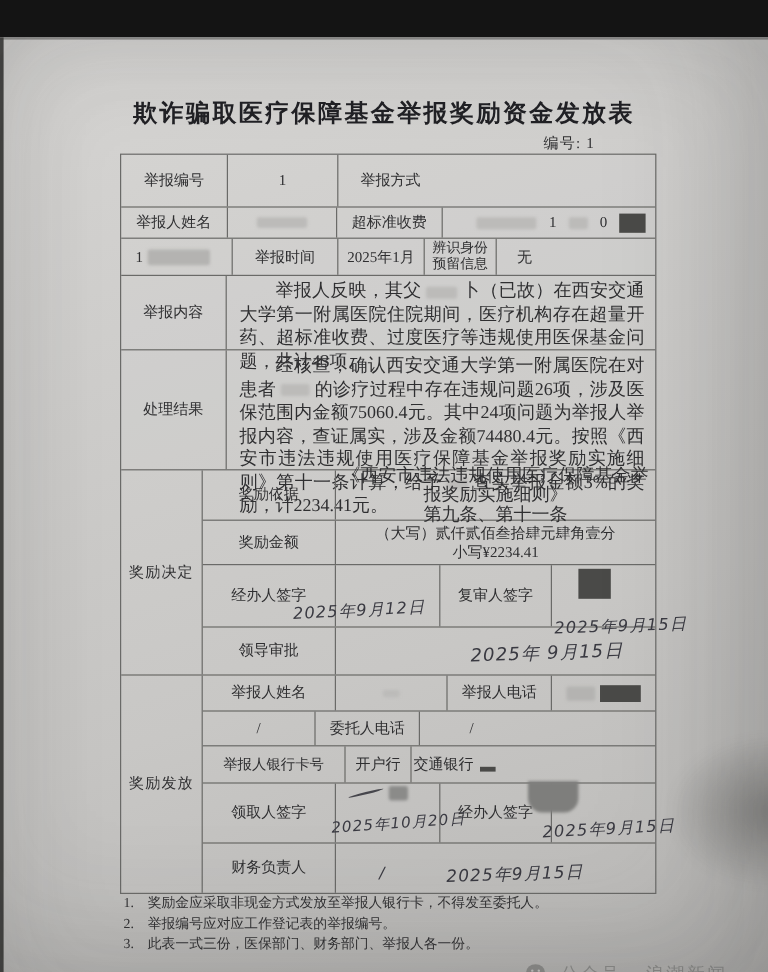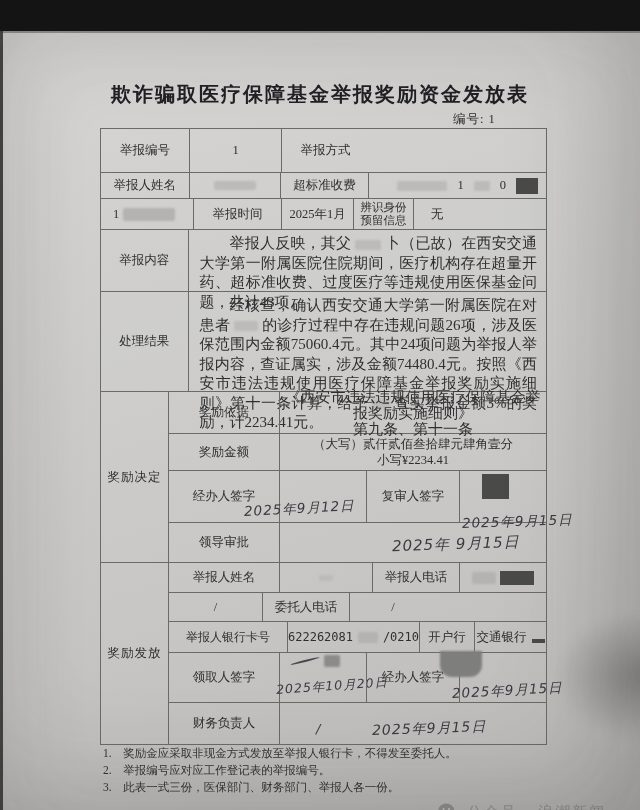--- a/index.html
+++ b/index.html
@@ -181,25 +181,20 @@
             <span class="darkbox" style="width:34px;height:14px;"></span>
           </div>
         </div>
         <div class="tr h29">
           <div class="td w93">/</div>
           <div class="td w87">委托人电话</div>
           <div class="td w87">/</div>
         </div>
         <div class="tr h31">
           <div class="td w118" style="font-size:12px;">举报人银行卡号</div>
-          <div class="td w132" style="gap:5px;font-family:'DejaVu Sans Mono',monospace;font-size:12px;">
-            <span>622262081</span>
-            <span class="smudge" style="width:22px;height:11px;"></span>
-            <span>/0210</span>
-          </div>
           <div class="td w55">开户行</div>
           <div class="td w72">
             <span>交通银行</span>
             <span class="darkbox" style="width:13px;height:4px;margin-left:5px;margin-top:8px;"></span>
           </div>
         </div>
         <div class="tr h50">
           <div class="td w110">领取人签字</div>
           <div class="td w87">
             <span class="stroke abs" style="width:30px;height:2px;top:7px;left:10px;transform:rotate(-14deg);border-radius:50%;"></span>

